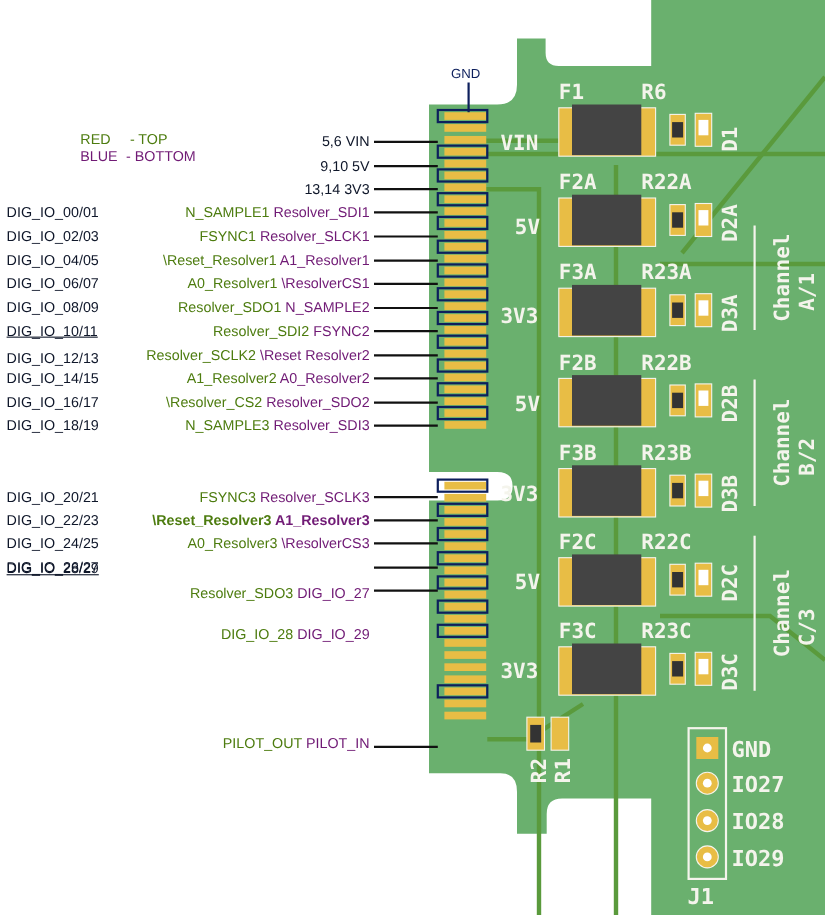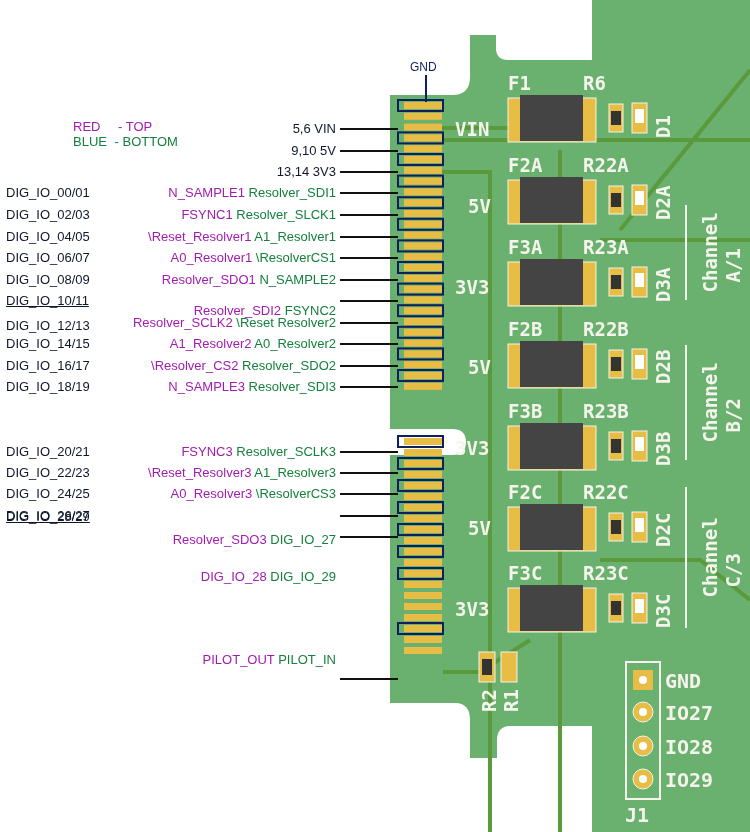--- a/index.html
+++ b/index.html
@@ -1,21 +1,21 @@
 <!DOCTYPE html>
 <html><head>
 <meta charset="utf-8">
 <style>
   html, body { margin:0; padding:0; background:#ffffff; }
   body { width:750px; height:832px; position:relative; overflow:hidden; font-family:"Liberation Sans", sans-serif; }
   #stage { position:absolute; left:0; top:0; width:750px; height:832px; }
   .lbl { position:absolute; font-size:13px; line-height:15px; white-space:nowrap; }
   .black { color:#0f172a; }
-  .red { color:#a21caf; }
-  .blue { color:#15803d; }
+  .red { color:#4d7c0f; }
+  .blue { color:#701a75; }
   .right { text-align:right; }
   svg text.silk { font-family:"DejaVu Sans Mono", monospace; fill:#f4f4ec; font-weight:bold; }
 </style>
 </head>
 <body>
 
 <div id="stage">
 
   <div class="lbl red" style="left:73px;top:119px;">
     <span>RED</span>
@@ -39,42 +39,42 @@
       <div class="lbl right" style="right: 414px; top: 185px;"><span class="red">N_SAMPLE1</span><span class="blue"> Resolver_SDI1</span></div>
       <div class="lbl black" style="left: 6px; top: 207px;">DIG_IO_02/03</div>
       <div class="lbl right" style="right: 414px; top: 207px;"><span class="red">FSYNC1</span><span class="blue"> Resolver_SLCK1</span></div>
       <div class="lbl black" style="left: 6px; top: 229px;">DIG_IO_04/05</div>
       <div class="lbl right" style="right: 414px; top: 229px;"><span class="red">\Reset_Resolver1</span><span class="blue"> A1_Resolver1</span></div>
       <div class="lbl black" style="left: 6px; top: 250px;">DIG_IO_06/07</div>
       <div class="lbl right" style="right: 414px; top: 250px;"><span class="red">A0_Resolver1</span><span class="blue"> \ResolverCS1</span></div>
       <div class="lbl black" style="left: 6px; top: 272px;">DIG_IO_08/09</div>
       <div class="lbl right" style="right: 414px; top: 272px;"><span class="red">Resolver_SDO1</span><span class="blue"> N_SAMPLE2</span></div>
       <div class="lbl black" style="left: 6px; top: 293px; text-decoration: underline;">DIG_IO_10/11</div>
-      <div class="lbl right" style="right: 414px; top: 303px;"><span class="red">Resolver_SDI2</span><span class="blue"> FSYNC2</span></div>
+      <div class="lbl right" style="right: 414px; top: 293px;"><span class="red">Resolver_SDI2</span><span class="blue"> FSYNC2</span></div>
       <div class="lbl black" style="left: 6px; top: 318px;">DIG_IO_12/13</div>
       <div class="lbl right" style="right: 414px; top: 315px;"><span class="red">Resolver_SCLK2</span><span class="blue"> \Reset Resolver2</span></div>
       <div class="lbl black" style="left: 6px; top: 336px;">DIG_IO_14/15</div>
       <div class="lbl right" style="right: 414px; top: 336px;"><span class="red">A1_Resolver2</span><span class="blue"> A0_Resolver2</span></div>
       <div class="lbl black" style="left: 6px; top: 358px;">DIG_IO_16/17</div>
       <div class="lbl right" style="right: 414px; top: 358px;"><span class="red">\Resolver_CS2</span><span class="blue"> Resolver_SDO2</span></div>
       <div class="lbl black" style="left: 6px; top: 379px;">DIG_IO_18/19</div>
       <div class="lbl right" style="right: 414px; top: 379px;"><span class="red">N_SAMPLE3</span><span class="blue"> Resolver_SDI3</span></div>
       <div class="lbl black" style="left: 6px; top: 444px;">DIG_IO_20/21</div>
       <div class="lbl right" style="right: 414px; top: 444px;"><span class="red">FSYNC3</span><span class="blue"> Resolver_SCLK3</span></div>
       <div class="lbl black" style="left: 6px; top: 465px;">DIG_IO_22/23</div>
-      <div class="lbl right" style="right: 414px; top: 465px;"><span class="red">\Reset_Resolver3</span><span class="blue"> A1_Resolver3</span></div>
+      <div class="lbl right" style="right: 414px; top: 465px; font-weight: bold;"><span class="red">\Reset_Resolver3</span><span class="blue"> A1_Resolver3</span></div>
       <div class="lbl black" style="left: 6px; top: 486px;">DIG_IO_24/25</div>
       <div class="lbl right" style="right: 414px; top: 486px;"><span class="red">A0_Resolver3</span><span class="blue"> \ResolverCS3</span></div>
       <div class="lbl black" style="left: 6px; top: 508px;">DIG_IO_26/27</div>
       <div class="lbl right" style="right: 414px; top: 508px; margin-top: 24px;"><span class="red">Resolver_SDO3</span><span class="blue"> DIG_IO_27</span></div>
       <div class="lbl black" style="left: 6px; top: 509px; text-decoration: underline;">DIG_IO_28/29</div>
       <div class="lbl right" style="right: 414px; top: 529px; margin-top: 40px;"><span class="red">DIG_IO_28</span><span class="blue"> DIG_IO_29</span></div>
     </div>
 
-  <div class="lbl right" style="right:414px;top:652px;padding-left:44px;">
+  <div class="lbl right" style="right:414px;top:668px;padding-left:44px;">
     <span class="red">PILOT_OUT</span>
     <span class="blue">PILOT_IN</span>
   </div>
 
   <svg id="pcb" width="750" height="832" style="position:absolute;left:0;top:0;">
 
     <path fill="#6ab06e" d="M592 0 L750 0 L750 832 L592 832 L592 726 L511 726 Q497 726 497 740 L497 758 L470 758 L470 720 Q470 703 455 703 L390 703 L390 455 L452 455 Q466 455 466 442 Q466 429 452 429 L390 429 L390 95 L452 95 Q470 95 470 77 L470 35 L496 35 L496 48 Q496 60 508 60 L592 60 Z"></path>
     <g id="traces">
         <path d="M442 128 L520 128" fill="none" stroke="#5a9a3c" stroke-width="4"></path>
         <path d="M442 140 L750 140" fill="none" stroke="#5a9a3c" stroke-width="4"></path>

